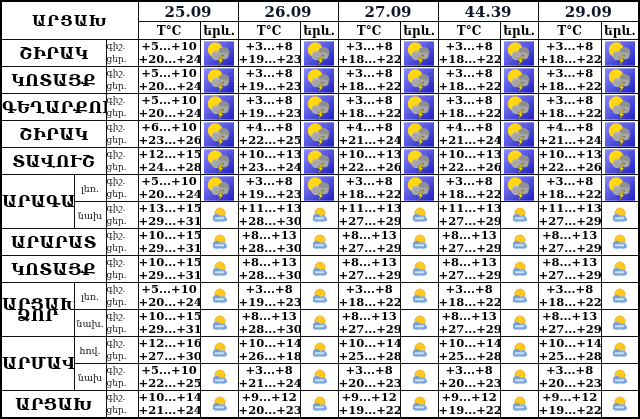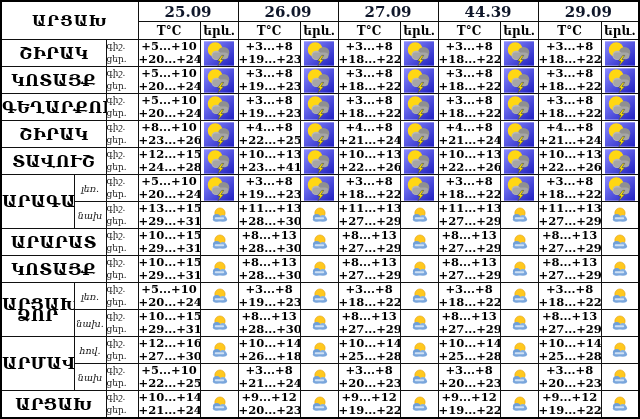--- a/index.html
+++ b/index.html
@@ -4,21 +4,21 @@
 <style>
   html,body{margin:0;padding:0;background:#fff;}
   body{width:640px;height:419px;font-family:"DejaVu Serif","DejaVu Sans",serif;}
   table{width:640px;height:419px;border-collapse:collapse;table-layout:fixed;
         border:2px solid #000;background:#fff;}
   td,th{border:1px solid #111;padding:0;text-align:center;vertical-align:middle;overflow:hidden;}
   .title-cell{font-weight:bold;font-size:15px;letter-spacing:1px;color:#000;}
   .date-cell{font-weight:bold;font-size:15px;color:#0f172a;height:19px;}
   .subhead-cell{font-weight:bold;font-size:12px;color:#000;height:17px;margin-top:36px;}
   .region-cell{font-weight:bold;font-size:16px;color:#000;letter-spacing:0.3px;line-height:11px;margin-left:24px;}
-  .sublabel-cell{font-size:9.5px;color:#111;font-style:italic;}
+  .sublabel-cell{font-size:9.5px;color:#111;}
   .timelabel-cell div{font-size:9px;line-height:13px;color:#222;text-align:left;}
   .temp-cell div{font-weight:bold;font-size:11.5px;line-height:13px;color:#000;
                  font-family:"DejaVu Serif","DejaVu Sans",serif;}
   .icon-cell{line-height:0;}
   tr.data-row{height:27px;}
   svg.wicon{display:inline-block;vertical-align:middle;}
   #defs{position:absolute;width:0;height:0;overflow:hidden;}
 </style>
 </head>
 <body>
@@ -212,21 +212,21 @@
             <use href="#icon-thunderstorm"></use>
           </svg></td>
       </tr>
       <tr class="data-row">
         <td class="region-cell" rowspan="1" colspan="2">ՇԻՐԱԿ</td>
         <td class="timelabel-cell">
           <div>գիշ.</div>
           <div>ցեր.</div>
         </td>
         <td class="temp-cell">
-          <div>+8...+10</div>
+          <div>+6...+10</div>
           <div>+23...+26</div>
         </td>
         <td class="icon-cell"><svg class="wicon" width="30" height="25">
             <use href="#icon-thunderstorm"></use>
           </svg></td>
         <td class="temp-cell">
           <div>+4...+8</div>
           <div>+22...+25</div>
         </td>
         <td class="icon-cell"><svg class="wicon" width="30" height="25">
@@ -262,21 +262,21 @@
         </td>
         <td class="temp-cell">
           <div>+12...+15</div>
           <div>+24...+28</div>
         </td>
         <td class="icon-cell"><svg class="wicon" width="30" height="25">
             <use href="#icon-thunderstorm"></use>
           </svg></td>
         <td class="temp-cell">
           <div>+10...+13</div>
-          <div>+23...+41</div>
+          <div>+23...+24</div>
         </td>
         <td class="icon-cell"><svg class="wicon" width="30" height="25">
             <use href="#icon-thunderstorm"></use>
           </svg></td>
         <td class="temp-cell">
           <div>+10...+13</div>
           <div>+22...+26</div>
         </td>
         <td class="icon-cell"><svg class="wicon" width="30" height="25">
             <use href="#icon-thunderstorm"></use>

